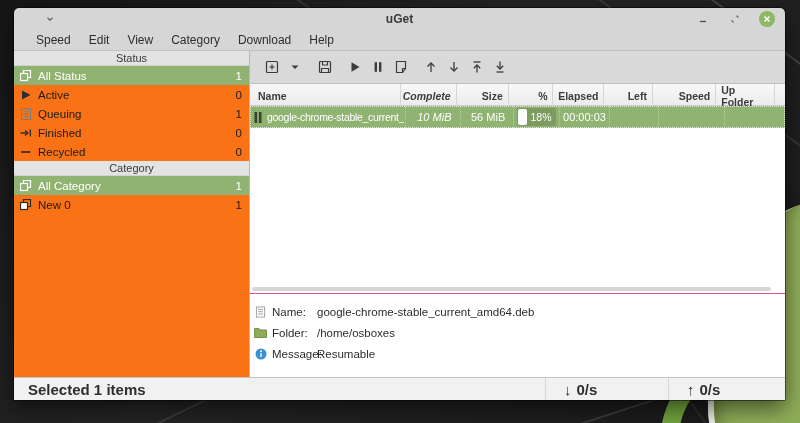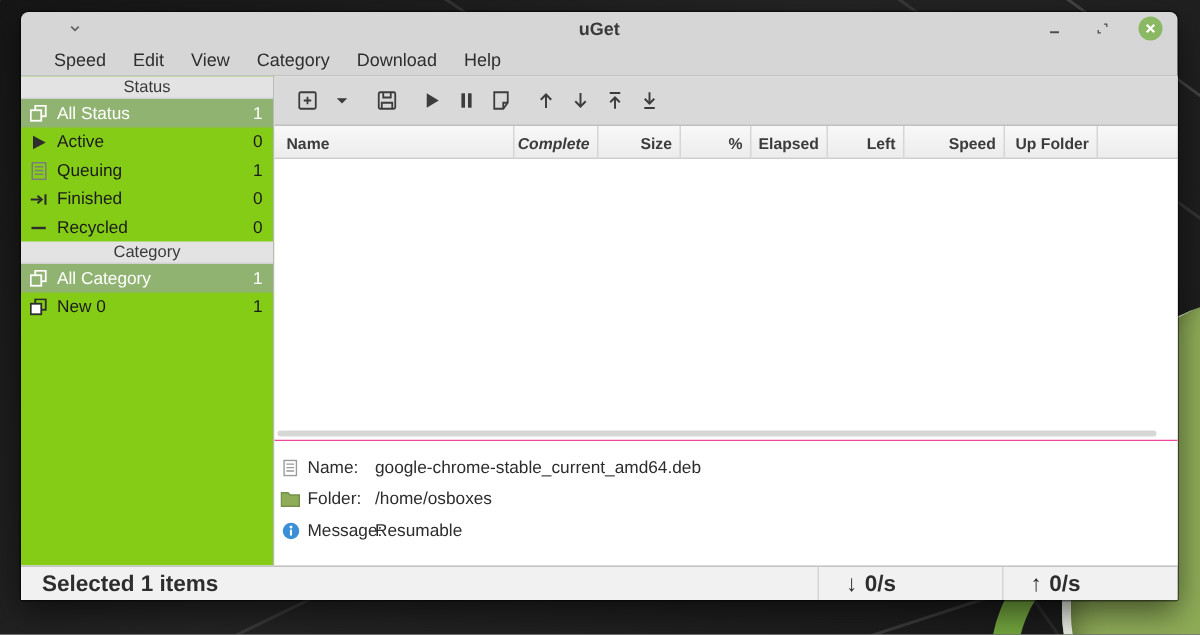--- a/index.html
+++ b/index.html
@@ -41,21 +41,21 @@
   .win-chevron{position:absolute;left:30px;top:5px;width:12px;height:12px;display:flex;align-items:center;justify-content:center;color:#5f5f5f;}
   .win-title{position:absolute;left:0;right:0;text-align:center;font-size:12px;font-weight:bold;color:#3a3a3a;}
   .win-controls{position:absolute;right:10px;top:0;height:22px;display:flex;align-items:center;gap:16px;}
   .win-btn{width:16px;height:16px;display:flex;align-items:center;justify-content:center;color:#4d4d4d;}
   .win-btn.close{background:var(--close-green);border-radius:50%;}
   .menubar{height:21px;display:flex;align-items:center;padding-left:13px;
     font-size:12px;color:#2e2e2e;border-bottom:1px solid #c2c2c2;flex:0 0 auto;}
   .menu-item{padding:2px 9px;cursor:default;}
   
   .content{flex:1;display:flex;min-height:0;}
-  .sidebar{width:169px;background:#84cc16;border-right:1px solid #b9b9b9;flex:0 0 auto;font-size:11.5px;}
+  .sidebar{width:236px;background:#f97316;border-right:1px solid #b9b9b9;flex:0 0 auto;font-size:11.5px;}
   .side-header{height:15px;line-height:15px;background:#e3e3e3;border-bottom:1px solid #d2d2d2;
     text-align:center;font-size:11px;color:#3a3a3a;}
   .side-item{height:19px;display:flex;align-items:center;padding:0 7px 0 6px;gap:6px;color:#1b1b1b;text-align:right;}
   .side-item .cnt{margin-left:auto;}
   .side-item.selected{background:var(--green);color:#fff;--row-bg:var(--green);}
   .side-icon{width:12px;height:12px;flex:0 0 auto;display:flex;}
   .icon-stack .front{fill:var(--row-bg,#fff);}
   
   .main{flex:1;display:flex;flex-direction:column;background:#fff;min-width:0;}
   .toolbar{height:33px;background:#d9d9d9;border-bottom:1px solid #c0c0c0;
@@ -314,20 +314,41 @@
         <div class="th c-size">Size</div>
         <div class="th c-pct">%</div>
         <div class="th c-elapsed">Elapsed</div>
         <div class="th c-left">Left</div>
         <div class="th c-speed">Speed</div>
         <div class="th c-upspeed">Up Folder</div>
         <div class="th th-fill"></div>
       </div>
 
       <div class="table-body">
+        <div class="dl-row">
+          <div class="cell c-name">
+            <svg width="8" height="11" viewBox="0 0 8 11">
+                <rect x="0.5" y="0" width="2.6" height="11" fill="#39452e"></rect>
+                <rect x="4.9" y="0" width="2.6" height="11" fill="#39452e"></rect>
+              </svg>
+            <span class="name-text">google-chrome-stable_current_</span>
+          </div>
+          <div class="cell num c-complete">10 MiB</div>
+          <div class="cell num c-size">56 MiB</div>
+          <div class="cell c-pct pct-cell">
+            <div class="pct-track">
+              <div class="pct-fill" style="width: 18%;"></div>
+              <div class="pct-text">18%</div>
+            </div>
+          </div>
+          <div class="cell c-elapsed">00:00:03</div>
+          <div class="cell c-left"></div>
+          <div class="cell c-speed"></div>
+          <div class="cell c-upspeed"></div>
+        </div>
         <div class="hscrollbar"></div>
       </div>
 
       <div class="details">
         <div class="detail-row">
           <span class="detail-icon">
             <svg width="11" height="12" viewBox="0 0 12 12">
                 <rect x="1.5" y="0.5" width="9" height="11" fill="none" stroke="#9a9a9a" stroke-width="1"></rect>
                 <line x1="3.2" y1="3.2" x2="8.8" y2="3.2" stroke="#9a9a9a" stroke-width="1"></line>
                 <line x1="3.2" y1="5.7" x2="8.8" y2="5.7" stroke="#9a9a9a" stroke-width="1"></line>

